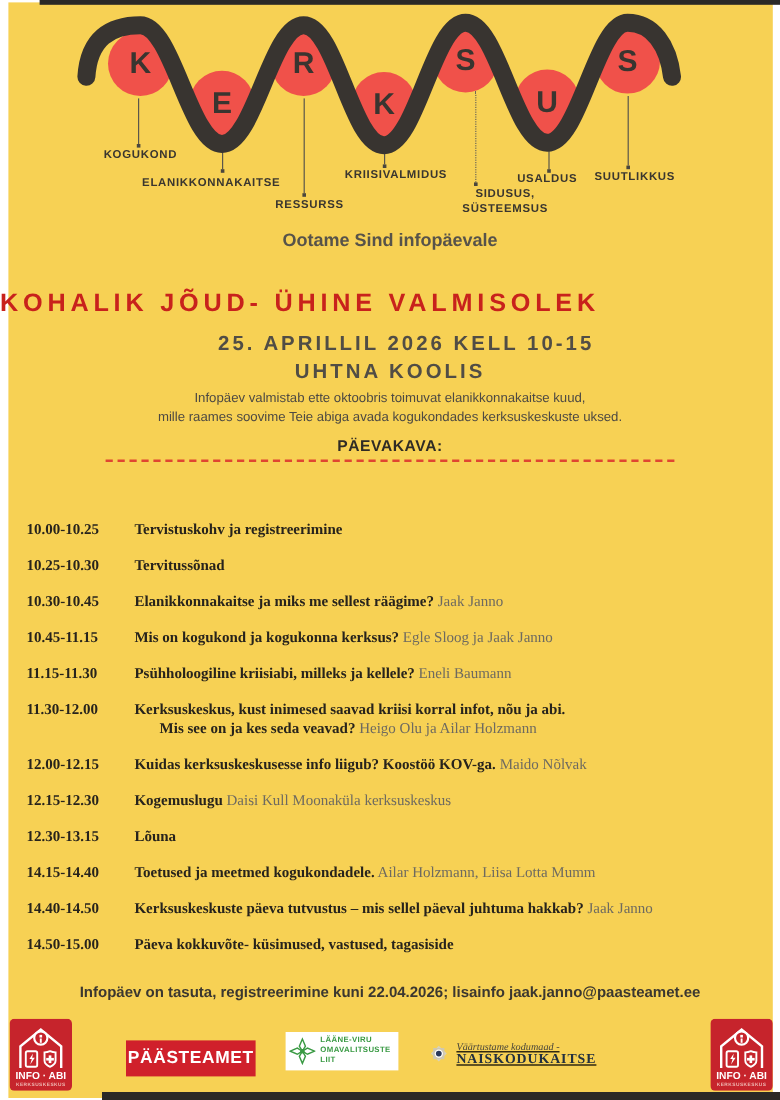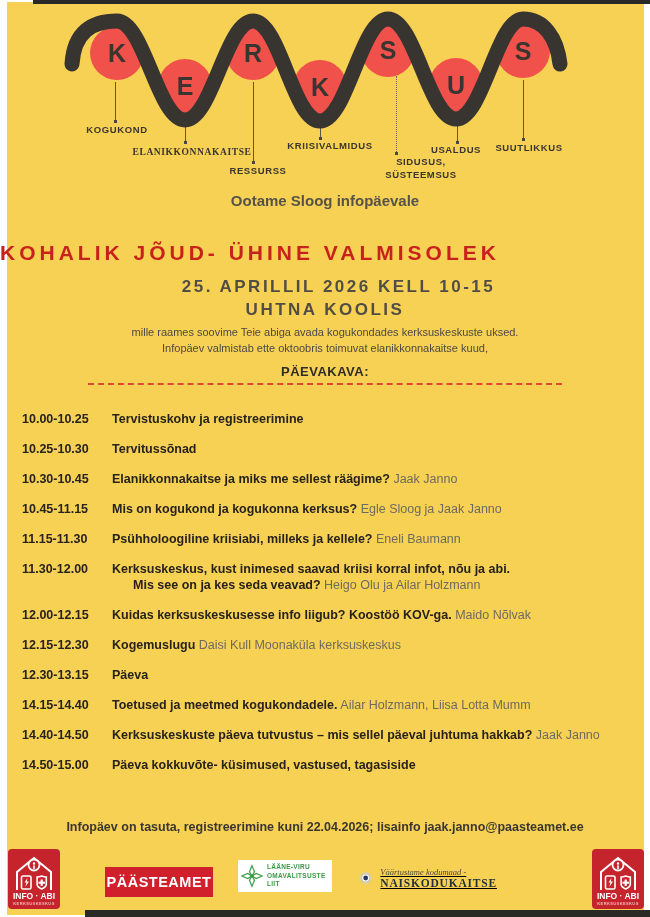--- a/index.html
+++ b/index.html
@@ -36,21 +36,21 @@
     color:#514d45;font-size:17px;font-weight:800;letter-spacing:2.5px;padding-left:27px;}
   .loc-line{position:absolute;left:0;right:0;top:300px;text-align:center;
     color:#514d45;font-size:17px;font-weight:800;letter-spacing:2.5px;}
   .desc{position:absolute;left:0;right:0;top:324px;text-align:center;
     color:#4d4943;font-size:11px;line-height:16px;font-weight:500;}
   .agenda-head{position:absolute;left:0;right:0;top:364px;text-align:center;
     color:#2f2b25;font-size:13px;font-weight:800;letter-spacing:0.5px;}
   .dash-sep{position:absolute;left:88px;right:88px;top:383px;border-top:2px dashed #e04531;}
 
   
-  .schedule{position:absolute;left:22px;right:8px;top:411px;}
+  .schedule{position:absolute;left:22px;right:8px;top:433px;font-family:Liberation Serif, serif;}
   .srow{display:flex;margin-bottom:14px;font-size:12.5px;line-height:16px;}
   .stime{width:74px;flex:none;font-weight:800;color:#27231c;}
   .stext{margin-left:16px;color:#27231c;font-weight:800;}
   .stext .spk{color:#6e6a60;font-weight:400;}
   .stext .l2{display:block;padding-left:21px;}
 
   
   .footer-note{position:absolute;left:0;right:0;top:820px;text-align:center;
     color:#3b3730;font-size:12.5px;font-weight:800;}
   .logo-infoabi{position:absolute;width:52px;height:60px;z-index:2;}
@@ -106,38 +106,38 @@
     <div class="ball" style="left: 429px; top: 58px;">U</div>
     <div class="ball" style="left: 496px; top: 24px;">S</div>
   </div>
 <svg class="wave-svg" viewBox="0 0 650 190">
   <path d="M 72,64 C 74,32 92,21 117,21 C 144,21 158,120 185,120 C 212,120 226,21 253,21
            C 280,21 293,121 320,121 C 347,121 361,19 388,19 C 415,19 429,119 456,119
            C 483,119 497,19 523,19 C 544,19 557,38 560,64" fill="none" stroke="#383430" stroke-width="15" stroke-linecap="round"></path>
 </svg>
 <div id="keywords">
     <div class="keyword" style="left: 117px; top: 123px;">KOGUKOND</div>
-    <div class="keyword" style="left: 192px; top: 146px; font-family: Liberation Serif, serif;">ELANIKKONNAKAITSE</div>
+    <div class="keyword" style="left: 176px; top: 146px;">ELANIKKONNAKAITSE</div>
     <div class="keyword" style="left: 258px; top: 164px;">RESSURSS</div>
     <div class="keyword" style="left: 330px; top: 139px;">KRIISIVALMIDUS</div>
     <div class="keyword" style="left: 421px; top: 155px;">SIDUSUS,
 SÜSTEEMSUS</div>
     <div class="keyword" style="left: 456px; top: 143px;">USALDUS</div>
     <div class="keyword" style="left: 529px; top: 141px;">SUUTLIKKUS</div>
   </div>
 
 <div class="intro">
-  <div>Ootame Sloog infopäevale</div>
+  <div>Ootame Sind infopäevale</div>
 </div>
 <div class="title-red">KOHALIK JÕUD- ÜHINE VALMISOLEK</div>
 <div class="date-line">25. APRILLIL 2026 KELL 10-15</div>
 <div class="loc-line">UHTNA KOOLIS</div>
 <div class="desc">
+  <div>Infopäev valmistab ette oktoobris toimuvat elanikkonnakaitse kuud,</div>
   <div>mille raames soovime Teie abiga avada kogukondades kerksuskeskuste uksed.</div>
-  <div>Infopäev valmistab ette oktoobris toimuvat elanikkonnakaitse kuud,</div>
 </div>
 <div class="agenda-head">PÄEVAKAVA:</div>
 <div class="dash-sep"></div>
 
 <div class="schedule" id="schedule-list">
     <div class="srow">
       <div class="stime">10.00-10.25</div>
       <div class="stext">Tervistuskohv ja registreerimine</div>
     </div>
     <div class="srow">
@@ -163,21 +163,21 @@
     <div class="srow">
       <div class="stime">12.00-12.15</div>
       <div class="stext">Kuidas kerksuskeskusesse info liigub? Koostöö KOV-ga.<span class="spk"> Maido Nõlvak</span></div>
     </div>
     <div class="srow">
       <div class="stime">12.15-12.30</div>
       <div class="stext">Kogemuslugu<span class="spk"> Daisi Kull Moonaküla kerksuskeskus</span></div>
     </div>
     <div class="srow">
       <div class="stime">12.30-13.15</div>
-      <div class="stext">Päeva</div>
+      <div class="stext">Lõuna</div>
     </div>
     <div class="srow">
       <div class="stime">14.15-14.40</div>
       <div class="stext">Toetused ja meetmed kogukondadele.<span class="spk"> Ailar Holzmann, Liisa Lotta Mumm</span></div>
     </div>
     <div class="srow">
       <div class="stime">14.40-14.50</div>
       <div class="stext">Kerksuskeskuste päeva tutvustus – mis sellel päeval juhtuma hakkab?<span class="spk"> Jaak Janno</span></div>
     </div>
     <div class="srow">

